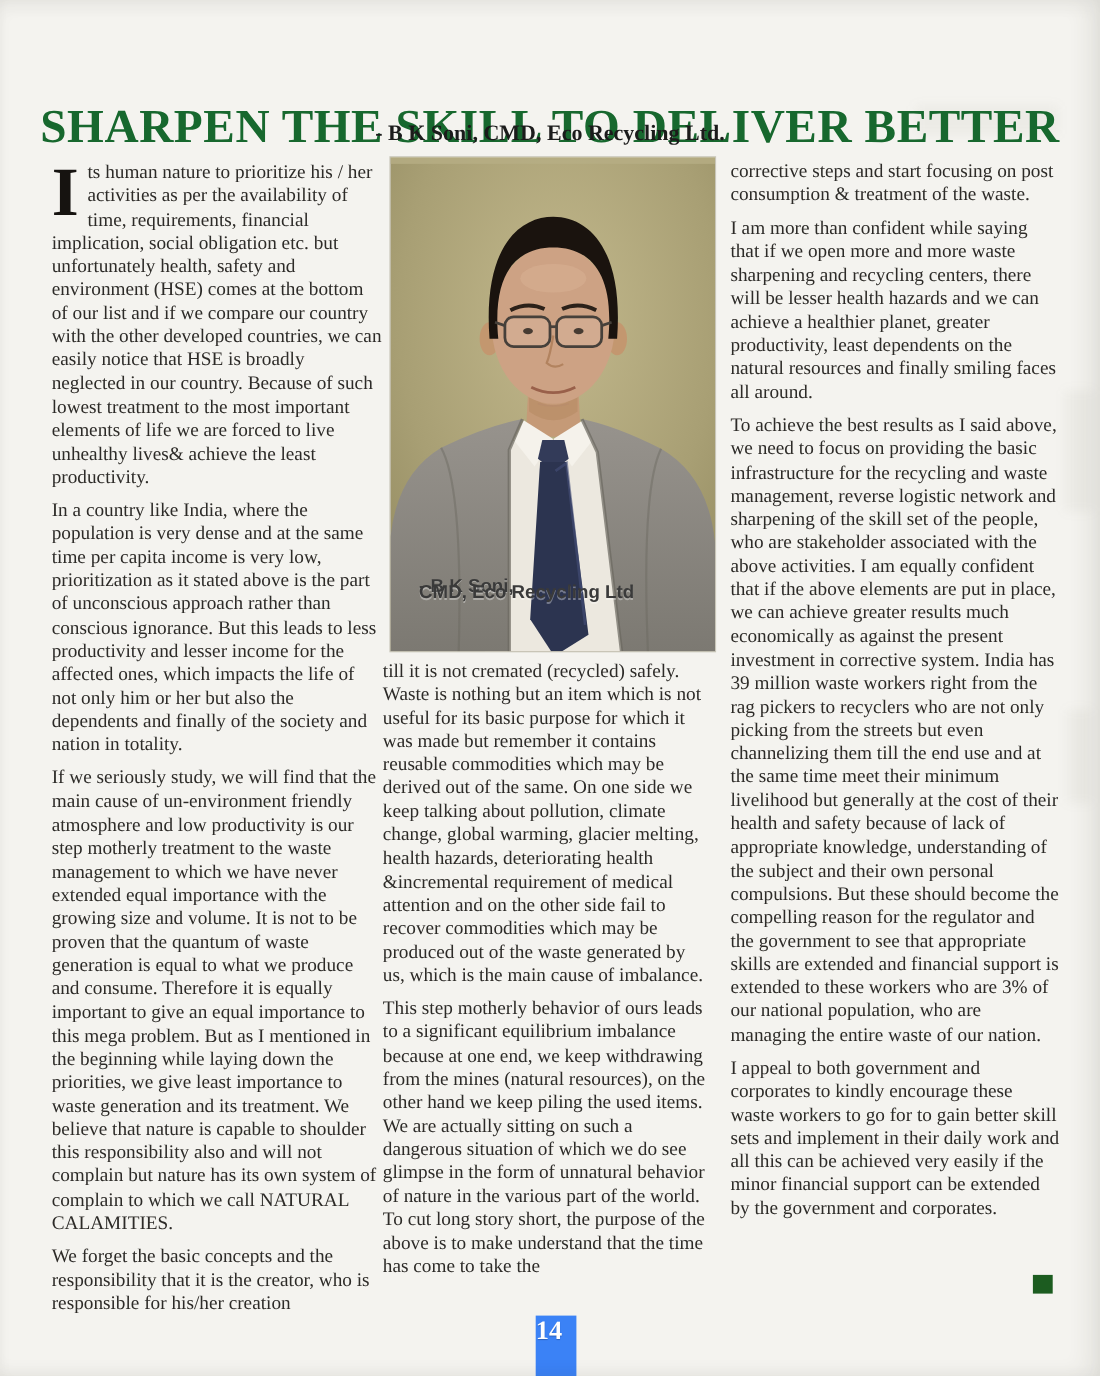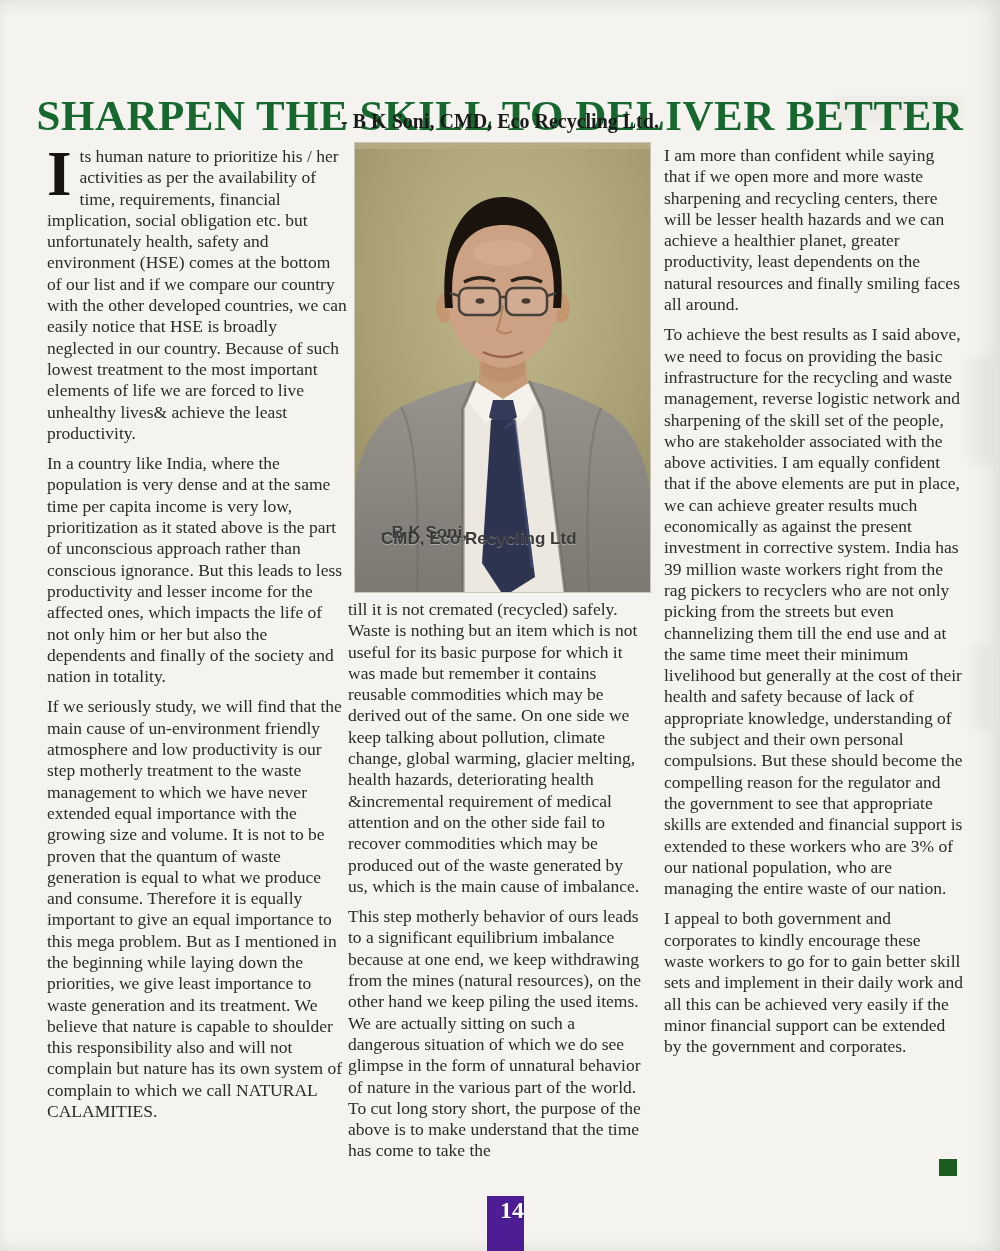--- a/index.html
+++ b/index.html
@@ -40,21 +40,21 @@
   .caption {
     position:absolute; left:26px;
     font-family:"Liberation Sans", sans-serif; font-weight:bold;
     font-size:17px; color:#3a3a3a; text-shadow:0 1px 0 rgba(255,255,255,0.35);
     white-space:nowrap;
   }
   .caption-1 { top:380px; }
   .caption-2 { top:386px; }
   .page-num-box {
     position:absolute; left:487px; top:1196px; width:37px; height:55px;
-    background:#4c1d95; text-align:right;
+    background:#3b82f6; text-align:left;
   }
   .page-num-box span {
     display:block; color:#ffffff; font-weight:bold; font-size:24px;
     line-height:28px; font-family:"Liberation Serif", serif;
     text-shadow:0 1px 1px rgba(0,0,0,0.25);
   }
   .end-marker {
     position:absolute; left:939px; top:1159px; width:18px; height:17px;
     background:#1c5c20;
   }
@@ -72,20 +72,21 @@
   <div class="ghost ghost-2"></div>
   <div class="ghost ghost-3"></div>
 
   <h1 class="title">SHARPEN THE SKILL TO DELIVER BETTER</h1>
   <div class="byline">- B K Soni, CMD, Eco Recycling Ltd.</div>
 
   <div class="col col-left">
     <p><span class="dropcap">I</span><span>ts human nature to prioritize his / her activities as per the availability of time, requirements, financial implication, social obligation etc. but unfortunately health, safety and environment (HSE) comes at the bottom of our list and if we compare our country with the other developed countries, we can easily notice that HSE is broadly neglected in our country. Because of such lowest treatment to the most important elements of life we are forced to live unhealthy lives&amp; achieve the least productivity.</span></p>
     <p>In a country like India, where the population is very dense and at the same time per capita income is very low, prioritization as it stated above is the part of unconscious approach rather than conscious ignorance. But this leads to less productivity and lesser income for the affected ones, which impacts the life of not only him or her but also the dependents and finally of the society and nation in totality.</p>
     <p>If we seriously study, we will find that the main cause of un-environment friendly atmosphere and low productivity is our step motherly treatment to the waste management to which we have never extended equal importance with the growing size and volume. It is not to be proven that the quantum of waste generation is equal to what we produce and consume. Therefore it is equally important to give an equal importance to this mega problem. But as I mentioned in the beginning while laying down the priorities, we give least importance to waste generation and its treatment. We believe that nature is capable to shoulder this responsibility also and will not complain but nature has its own system of complain to which we call NATURAL CALAMITIES.</p>
+    <p>We forget the basic concepts and the responsibility that it is the creator, who is responsible for his/her creation</p>
   </div>
 
   <div class="photo">
     <svg viewBox="0 0 295 449" width="295" height="449">
       <defs>
         <radialGradient id="bgGrad" cx="0.52" cy="0.32" r="0.9">
           <stop offset="0" stop-color="#c2b88c"></stop>
           <stop offset="0.55" stop-color="#a89f74"></stop>
           <stop offset="1" stop-color="#8a8258"></stop>
         </radialGradient>
@@ -140,20 +141,21 @@
     <div class="caption caption-1">- B K Soni,</div>
     <div class="caption caption-2">CMD, Eco Recycling Ltd</div>
   </div>
 
   <div class="col col-mid">
     <p>till it is not cremated (recycled) safely. Waste is nothing but an item which is not useful for its basic purpose for which it was made but remember it contains reusable commodities which may be derived out of the same. On one side we keep talking about pollution, climate change, global warming, glacier melting, health hazards, deteriorating health &amp;incremental requirement of medical attention and on the other side fail to recover commodities which may be produced out of the waste generated by us, which is the main cause of imbalance.</p>
     <p>This step motherly behavior of ours leads to a significant equilibrium imbalance because at one end, we keep withdrawing from the mines (natural resources), on the other hand we keep piling the used items. We are actually sitting on such a dangerous situation of which we do see glimpse in the form of unnatural behavior of nature in the various part of the world. To cut long story short, the purpose of the above is to make understand that the time has come to take the</p>
   </div>
 
   <div class="col col-right">
+    <p>corrective steps and start focusing on post consumption &amp; treatment of the waste.</p>
     <p>I am more than confident while saying that if we open more and more waste sharpening and recycling centers, there will be lesser health hazards and we can achieve a healthier planet, greater productivity, least dependents on the natural resources and finally smiling faces all around.</p>
     <p>To achieve the best results as I said above, we need to focus on providing the basic infrastructure for the recycling and waste management, reverse logistic network and sharpening of the skill set of the people, who are stakeholder associated with the above activities. I am equally confident that if the above elements are put in place, we can achieve greater results much economically as against the present investment in corrective system. India has 39 million waste workers right from the rag pickers to recyclers who are not only picking from the streets but even channelizing them till the end use and at the same time meet their minimum livelihood but generally at the cost of their health and safety because of lack of appropriate knowledge, understanding of the subject and their own personal compulsions. But these should become the compelling reason for the regulator and the government to see that appropriate skills are extended and financial support is extended to these workers who are 3% of our national population, who are managing the entire waste of our nation.</p>
     <p>I appeal to both government and corporates to kindly encourage these waste workers to go for to gain better skill sets and implement in their daily work and all this can be achieved very easily if the minor financial support can be extended by the government and corporates.</p>
   </div>
 
   <div class="end-marker"></div>
 
   <div class="page-num-box">
     <span>14</span>
   </div>

